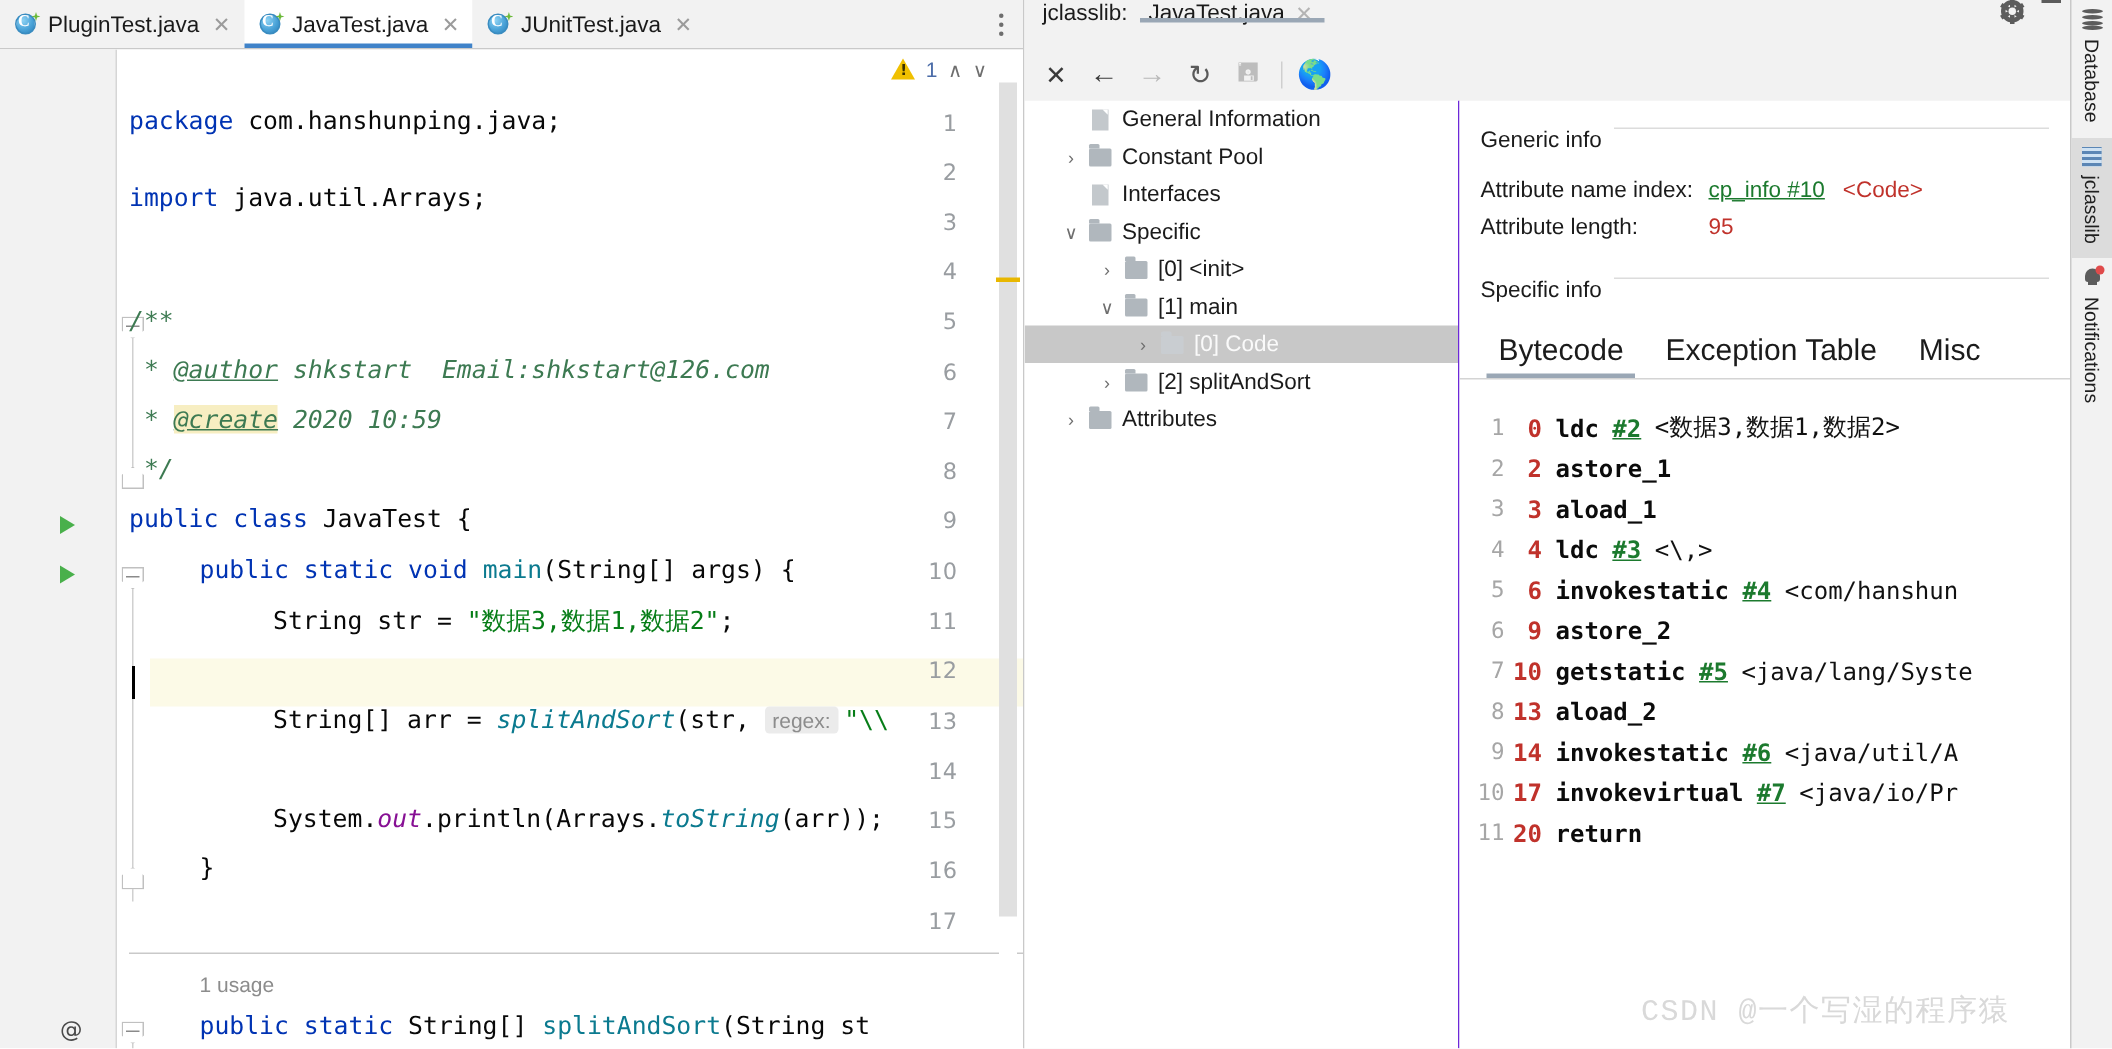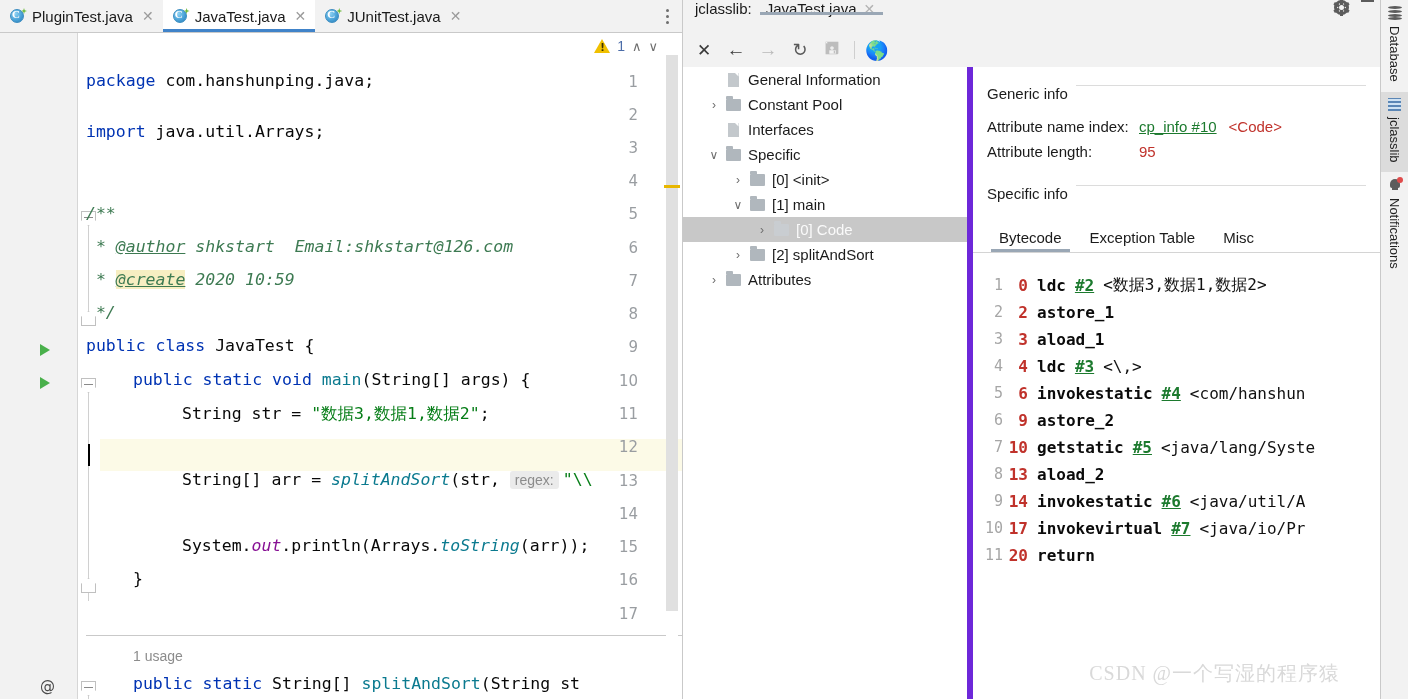--- a/index.html
+++ b/index.html
@@ -111,21 +111,21 @@
   .tw-btn { width:26px; display:flex; align-items:center; justify-content:center; }
 
   .tool-toolbar { height:34px; background:#f2f2f2; display:flex; align-items:center;
                   gap:2px; padding-left:6px; flex:none; }
   .tbtn { width:30px; height:26px; display:flex; align-items:center; justify-content:center; }
   .tsep { width:1px; height:18px; background:#cfcfcf; margin:0 5px; }
 
   .tool-content { flex:1; display:flex; position:relative; overflow:hidden; }
 
   
-  .tree { width:290px; background:#fff; border-right:6px solid #6d28d9;
+  .tree { width:290px; background:#fff; border-right:1px solid #6d28d9;
           position:relative; overflow:hidden; flex:none; }
   .trow { height:25px; display:flex; align-items:center; font-size:15px; color:#1b1b1b;
           position:relative; padding-left:4px; }
   .trow.sel { background:#c8c8c8; }
   .trow.sel .tlabel { color:#fafafa; }
   .twist { width:18px; text-align:center; font-size:12px; color:#6e6e6e; flex:none; }
   .ticon { width:20px; flex:none; display:flex; align-items:center; justify-content:center; }
   .folder { width:15px; height:12px; background:#b0b7bd; border-radius:1px; position:relative; }
   .folder::before { content:""; position:absolute; left:0; top:-3px; width:7px; height:3px;
                     background:#b0b7bd; border-radius:1px 1px 0 0; }
@@ -142,21 +142,21 @@
   .sect .stitle { font-size:15px; color:#1b1b1b; white-space:nowrap; }
   .sect .sline { flex:1; height:1px; background:#dcdcdc; }
   .kv { display:flex; align-items:baseline; padding:0 14px; font-size:15px; }
   .kv .k { color:#1b1b1b; width:152px; flex:none; }
   .kv .lnk { color:#1c7a2e; text-decoration:underline; }
   .kv .red { color:#c0322b; margin-left:12px; }
   .kv .red0 { color:#c0322b; }
 
   .btabs { display:flex; align-items:flex-end; gap:0; padding-left:12px; height:30px;
            border-bottom:1px solid #d4d4d4; }
-  .btab { font-size:15px; color:#1b1b1b; padding:0 14px 6px 14px; position:relative; }
+  .btab { font-size:20px; color:#1b1b1b; padding:0 14px 6px 14px; position:relative; }
   .btab.active::after { content:""; position:absolute; left:6px; right:6px; bottom:0;
            height:3px; background:#9aa7b5; }
 
   .bytecode { position:absolute; left:0; right:0; font-family:"DejaVu Sans Mono", monospace;
               font-size:16px; white-space:pre; }
   .brow { position:absolute; left:0; height:26px; display:flex; align-items:center; }
   .bnum { width:30px; text-align:right; color:#a6a6a6; font-size:15px; }
   .boff { width:34px; text-align:right; color:#c0322b; font-weight:bold; padding-right:9px; }
   .bop { color:#0b0b0b; font-weight:bold; }
   .bref { color:#1c7a2e; font-weight:bold; text-decoration:underline; margin-left:9px; }
@@ -177,21 +177,21 @@
                #9bb9d6; }
   .bell-icon { writing-mode: horizontal-tb; width:14px; height:14px; position:relative; flex:none; }
   .bell-icon .b { position:absolute; left:2px; top:1px; width:10px; height:9px;
                   background:#5c5c5c; border-radius:5px 5px 2px 2px; }
   .bell-icon .c { position:absolute; left:4px; top:10px; width:6px; height:2px; background:#5c5c5c; }
   .bell-icon .dot { position:absolute; right:-1px; top:-1px; width:6px; height:6px;
                     border-radius:50%; background:#e04b4b; }
 
   
   .watermark { position:absolute; right:40px; bottom:12px; font-size:20px; color:#d9d9d9;
-               font-family:Liberation Serif, serif; letter-spacing:1px; }
+               font-family:Liberation Mono, monospace; letter-spacing:1px; }
 
   .gear { width:15px; height:15px; position:relative; }
   .gear .ring { position:absolute; left:0; top:0; width:15px; height:15px; border-radius:50%;
                 border:3px solid #5c5c5c; }
   .gear .t { position:absolute; background:#5c5c5c; width:3px; height:17px; left:6px; top:-1px; }
   .gear .t2 { transform: rotate(60deg); }
   .gear .t3 { transform: rotate(120deg); }
   .gear .hole { position:absolute; left:5px; top:5px; width:5px; height:5px; border-radius:50%; background:#f2f2f2; }
   .minus-btn { width:13px; height:2px; background:#5c5c5c; }
 </style>

